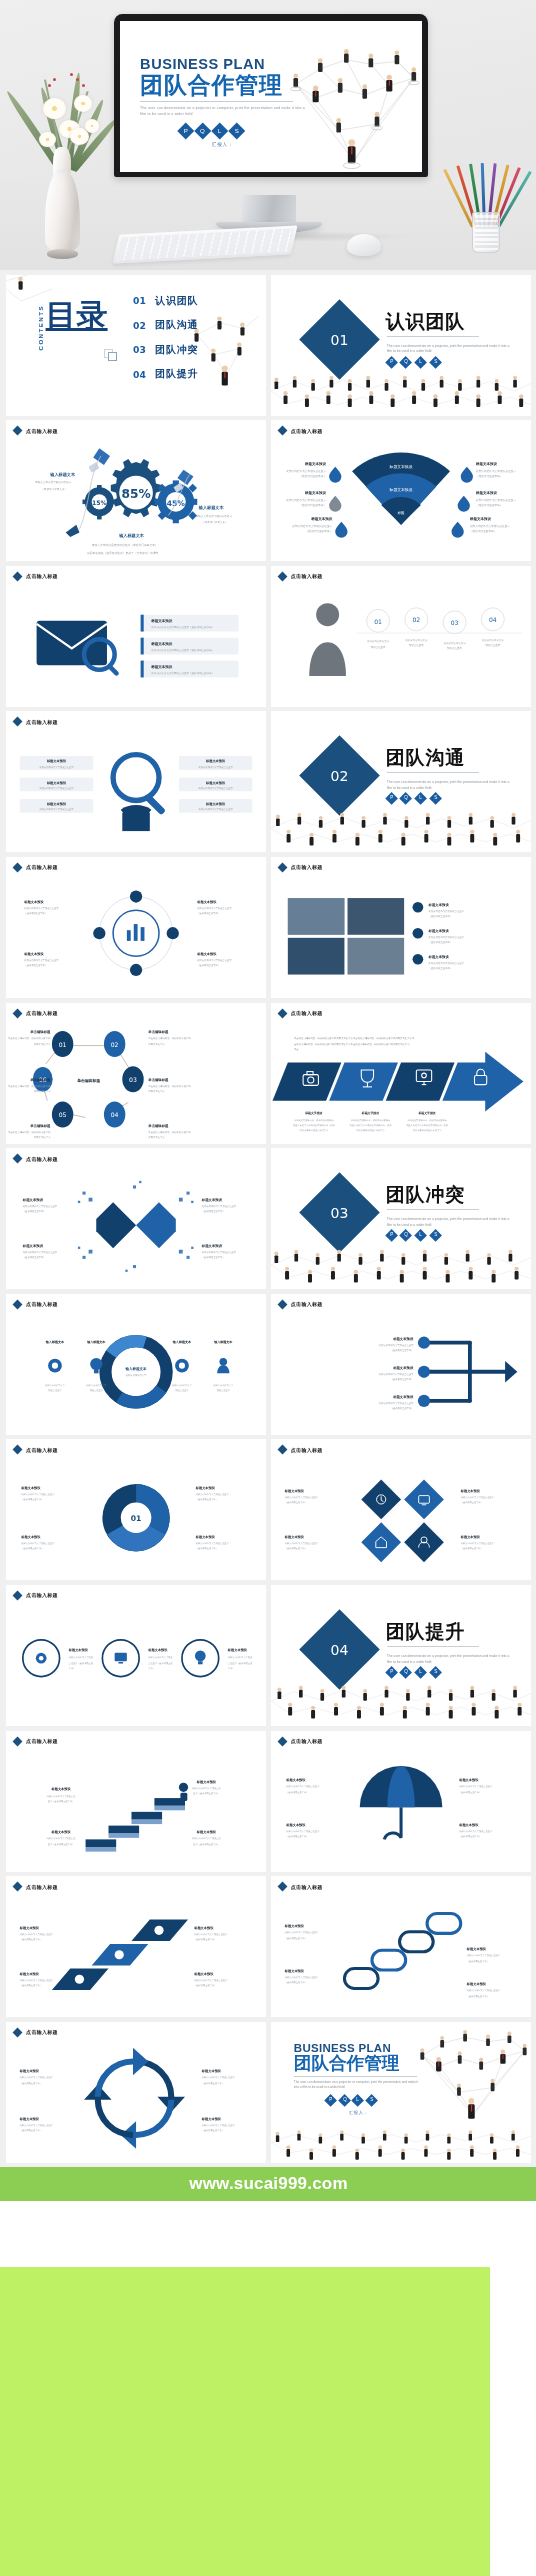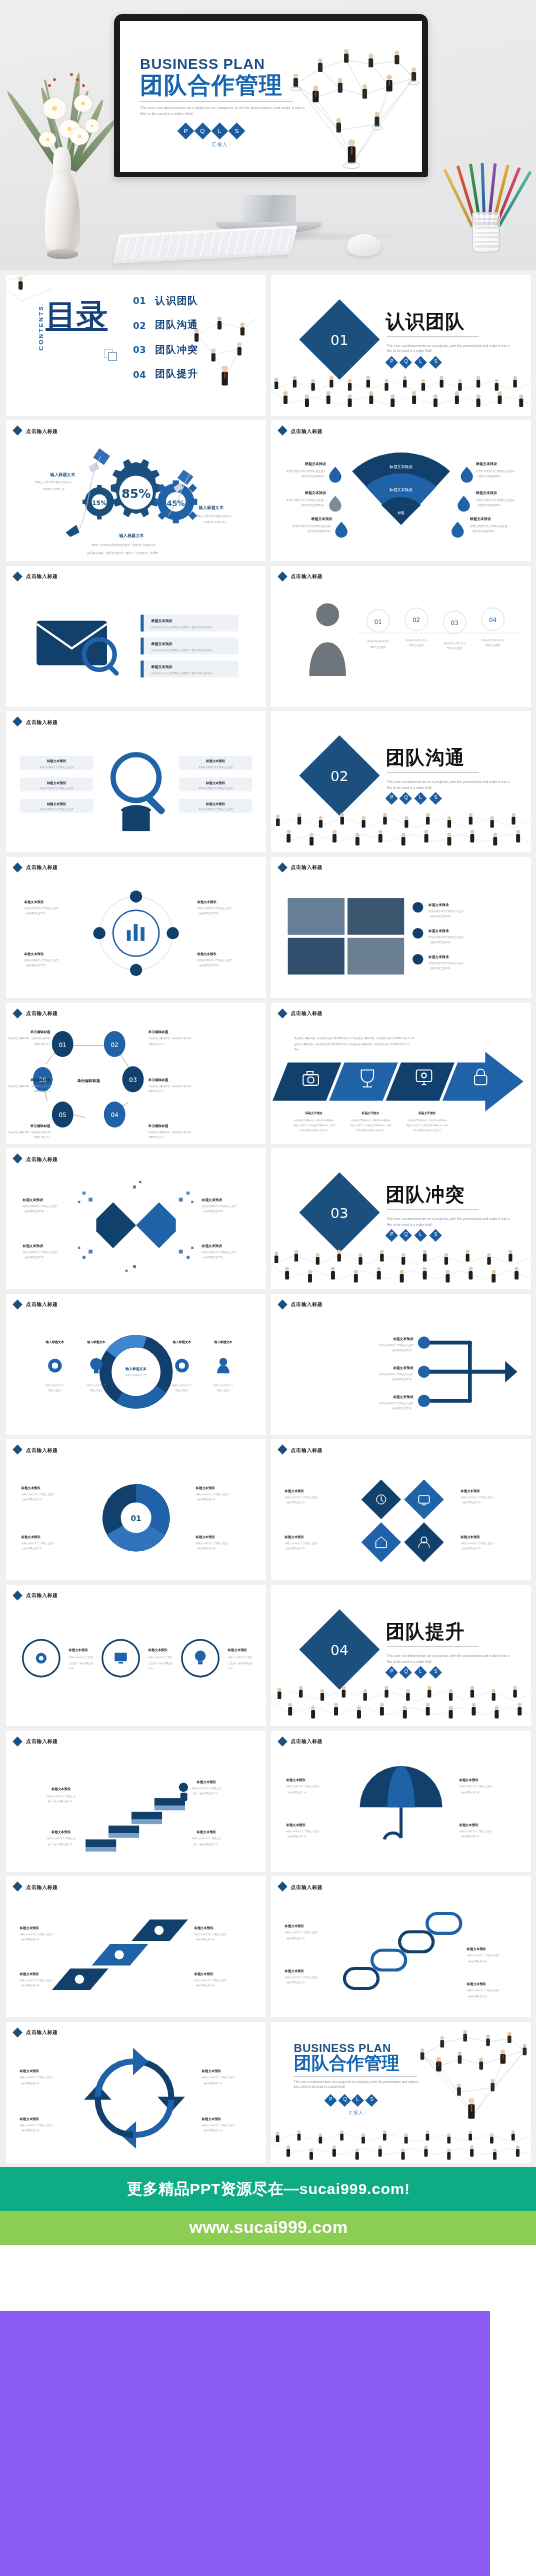--- a/index.html
+++ b/index.html
@@ -2,21 +2,21 @@
 <html style="font-size:12.3px"><head>
 <meta charset="utf-8">
 <style>
   * { box-sizing: border-box; margin:0; padding:0; }
   html,body { background:#ffffff; }
   body {
     width:537px; height:2576px;
     font-family:"Liberation Sans","DejaVu Sans",sans-serif;
     position:relative; overflow:hidden;
   }
-  .page { width:490px; height:2576px; position:relative; background:#8b5cf6; }
+  .page { width:490px; height:2576px; position:relative; background:#bef264; }
 
   
   .hero {
     position:relative; width:537px; height:270px;
     background:linear-gradient(170deg,#efefef 0%,#e9e9e9 45%,#e4e4e4 100%);
     overflow:hidden;
   }
   .hero-floor {
     position:absolute; left:0; right:0; bottom:0; height:92px;
     background:linear-gradient(180deg,#e8e8e8 0%,#e2e2e2 100%);
@@ -2047,23 +2047,20 @@
                 </g>
             </g>
           </svg>
         </div>
       </div>
     </div>
 
   </div>
 
   <div class="footer">
-    <div class="band1">
-      <div class="txt">更多精品PPT资源尽在—sucai999.com!</div>
-    </div>
     <div class="band2">
       <div class="txt">www.sucai999.com</div>
     </div>
     <div class="tail"></div>
   </div>
 
 </div>
 
 
 </body></html>

